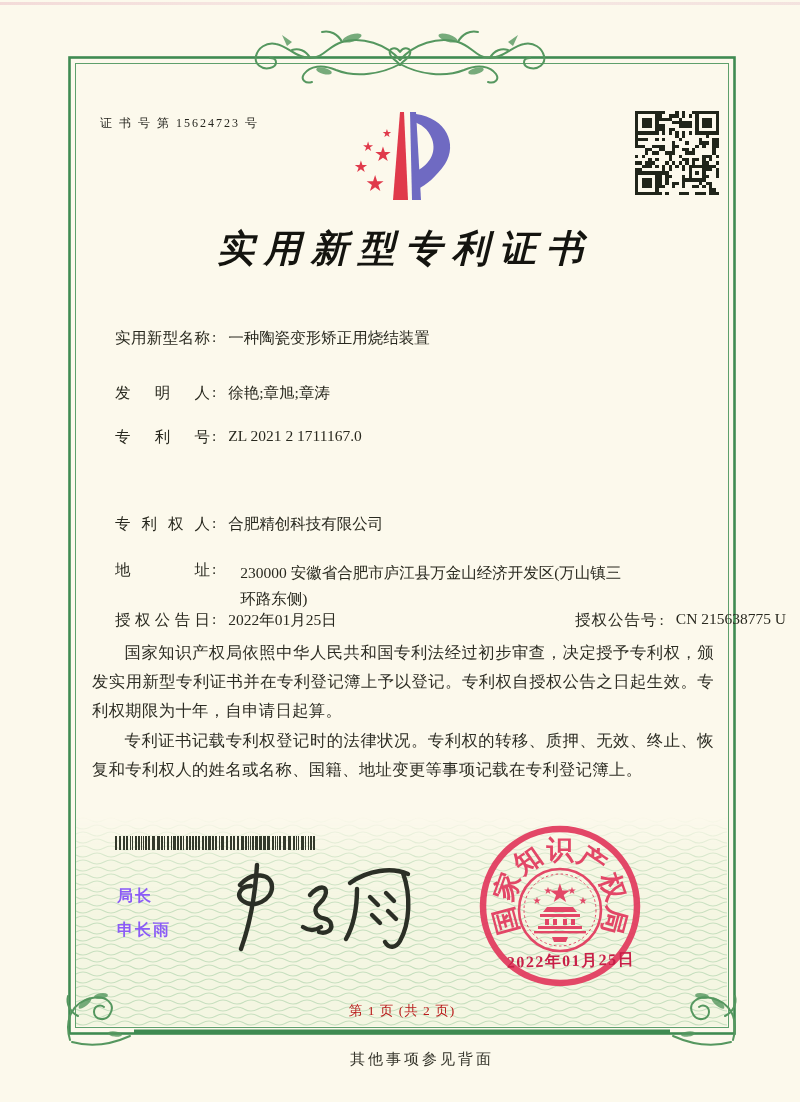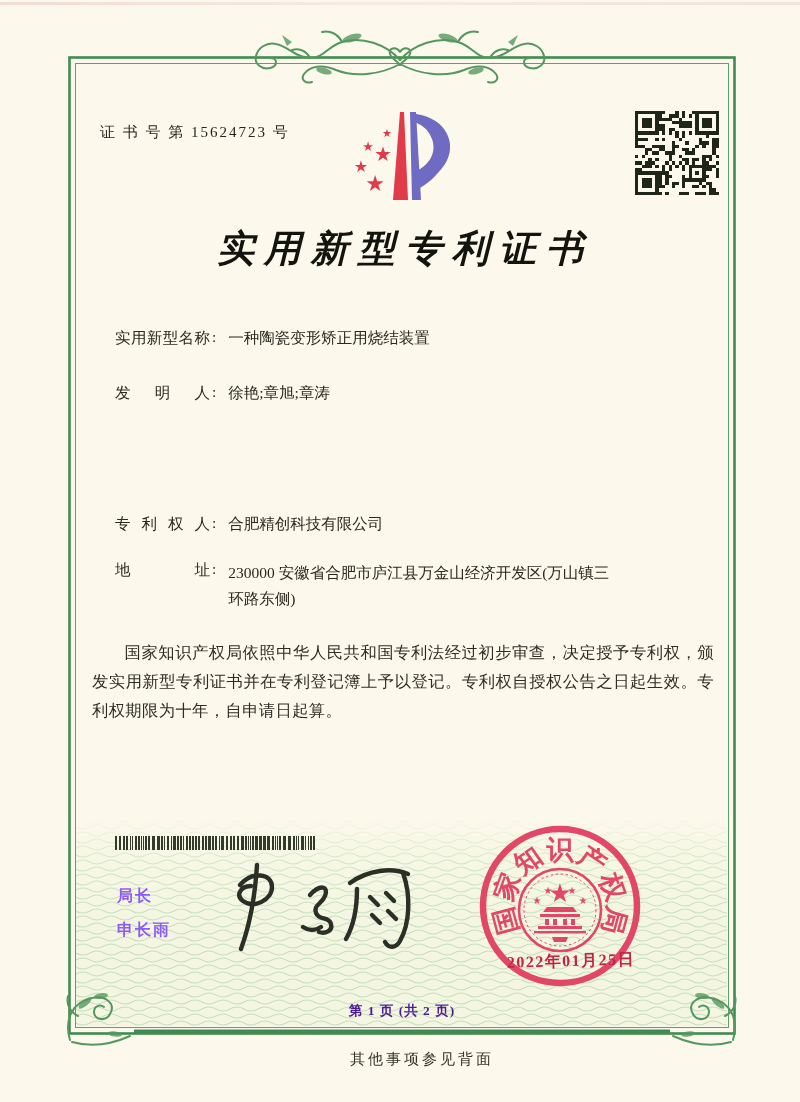--- a/index.html
+++ b/index.html
@@ -9,38 +9,38 @@
   }
   *{margin:0;padding:0;box-sizing:border-box}
   html,body{width:800px;height:1102px;background:#efece0;font-family:"Liberation Serif","DejaVu Serif",serif;}
   .page{position:relative;width:800px;height:1102px;background:var(--paper);overflow:hidden;}
   .scan-edge{position:absolute;top:2px;left:0;right:0;height:3px;
     background:linear-gradient(90deg,#e8b6c0,#f0d6da 45%,#e9c7ce);opacity:.45;}
   svg{display:block}
   .abs{position:absolute}
   .grn-l{stroke:var(--ornament-green);fill:none;stroke-width:2;stroke-linecap:round}
   .grn-f{fill:var(--ornament-green);stroke:none;opacity:.8}
-  .cert-no{position:absolute;left:100px;top:123px;font-size:15px;letter-spacing:2px;color:var(--ink);}
+  .cert-no{position:absolute;left:100px;top:115px;font-size:12px;letter-spacing:2px;color:var(--ink);}
   .title{position:absolute;left:0;top:224px;width:800px;text-align:center;
     font-size:37px;font-weight:600;letter-spacing:10px;color:#14140f;text-indent:10px;font-style:italic;}
   .field-row{position:absolute;left:115px;font-size:15.5px;color:#29291f;white-space:nowrap;}
   .lab{display:inline-block;width:95px;text-align:justify;text-align-last:justify;vertical-align:top;}
   .colon{display:inline-block;margin:0 12px 0 2px;}
   .val{display:inline-block;vertical-align:top;}
-  .addr-val{white-space:normal;width:480px;line-height:26px;}
+  .addr-val{white-space:normal;width:480px;line-height:26px;margin-left:12px;}
   .grant2{position:absolute;left:460px;top:0;}
   .grant2 .lab2{letter-spacing:1px;}
   .body-par{position:absolute;left:92px;width:622px;font-size:16.3px;line-height:29.2px;
     color:#2d2d24;text-indent:2em;letter-spacing:.4px;text-align:justify;}
   .sig-label{position:absolute;left:117px;font-family:"Liberation Sans","DejaVu Sans",sans-serif;
     font-size:16px;font-weight:600;color:#8b5cf6;letter-spacing:2px;}
   .seal-date{position:absolute;left:496px;top:951px;width:150px;text-align:center;font-size:16px;
     font-weight:700;color:var(--date-red);letter-spacing:1.5px;transform:rotate(-1.5deg);}
   .page-num{position:absolute;left:70px;top:1002px;width:664px;text-align:center;
-    font-size:13.5px;color:#4c1d95;letter-spacing:1px;font-weight:bold;}
+    font-size:13.5px;color:#b91c1c;letter-spacing:1px;}
   .footer-note{position:absolute;left:0;top:1050px;width:800px;text-align:center;
     font-size:15px;color:#34342a;letter-spacing:3px;padding-left:44px;}
 </style>
 </head>
 <body>
 
 <div class="page">
   <div class="scan-edge"></div>
 
   <svg class="abs" style="left:76px;top:816px" width="651" height="210" viewBox="0 0 651 210">
@@ -413,28 +413,38 @@
     </svg>
 
   <div class="title">实用新型专利证书</div>
 
   <div class="field-row" style="top:328px">
     <span class="lab">实用新型名称</span><span class="colon">:</span><span class="val">一种陶瓷变形矫正用烧结装置</span>
   </div>
   <div class="field-row" style="top:383px">
     <span class="lab">发明人</span><span class="colon">:</span><span class="val">徐艳;章旭;章涛</span>
   </div>
+  <div class="field-row" style="top:427px">
+    <span class="lab">专利号</span><span class="colon">:</span><span class="val">ZL 2021 2 1711167.0</span>
+  </div>
   <div class="field-row" style="top:514px">
     <span class="lab">专利权人</span><span class="colon">:</span><span class="val">合肥精创科技有限公司</span>
   </div>
   <div class="field-row" style="top:560px">
     <span class="lab">地址</span><span class="colon">:</span><span class="val addr-val"><span>230000 安徽省合肥市庐江县万金山经济开发区(万山镇三</span><br><span>环路东侧)</span></span>
   </div>
+  <div class="field-row" style="top:610px">
+    <span class="lab">授权公告日</span><span class="colon">:</span><span class="val">2022年01月25日</span>
+    <span class="grant2">
+      <span class="lab2">授权公告号</span><span class="colon">:</span><span class="val">CN 215638775 U</span>
+    </span>
+  </div>
 
   <div class="body-par" style="top:638px">国家知识产权局依照中华人民共和国专利法经过初步审查，决定授予专利权，颁发实用新型专利证书并在专利登记簿上予以登记。专利权自授权公告之日起生效。专利权期限为十年，自申请日起算。</div>
+  <div class="body-par" style="top:726px">专利证书记载专利权登记时的法律状况。专利权的转移、质押、无效、终止、恢复和专利权人的姓名或名称、国籍、地址变更等事项记载在专利登记簿上。</div>
 
   <svg class="abs" id="barcode" style="left:115px;top:836px" width="203" height="14" viewBox="0 0 203 14" shape-rendering="crispEdges">
       <rect x="0" y="0" width="2" height="14" fill="#343a2c"></rect>
       <rect x="4" y="0" width="2" height="14" fill="#343a2c"></rect>
       <rect x="8" y="0" width="2" height="14" fill="#343a2c"></rect>
       <rect x="11" y="0" width="2" height="14" fill="#343a2c"></rect>
       <rect x="15" y="0" width="1" height="14" fill="#343a2c"></rect>
       <rect x="17" y="0" width="1" height="14" fill="#343a2c"></rect>
       <rect x="20" y="0" width="2" height="14" fill="#343a2c"></rect>
       <rect x="23" y="0" width="2" height="14" fill="#343a2c"></rect>

